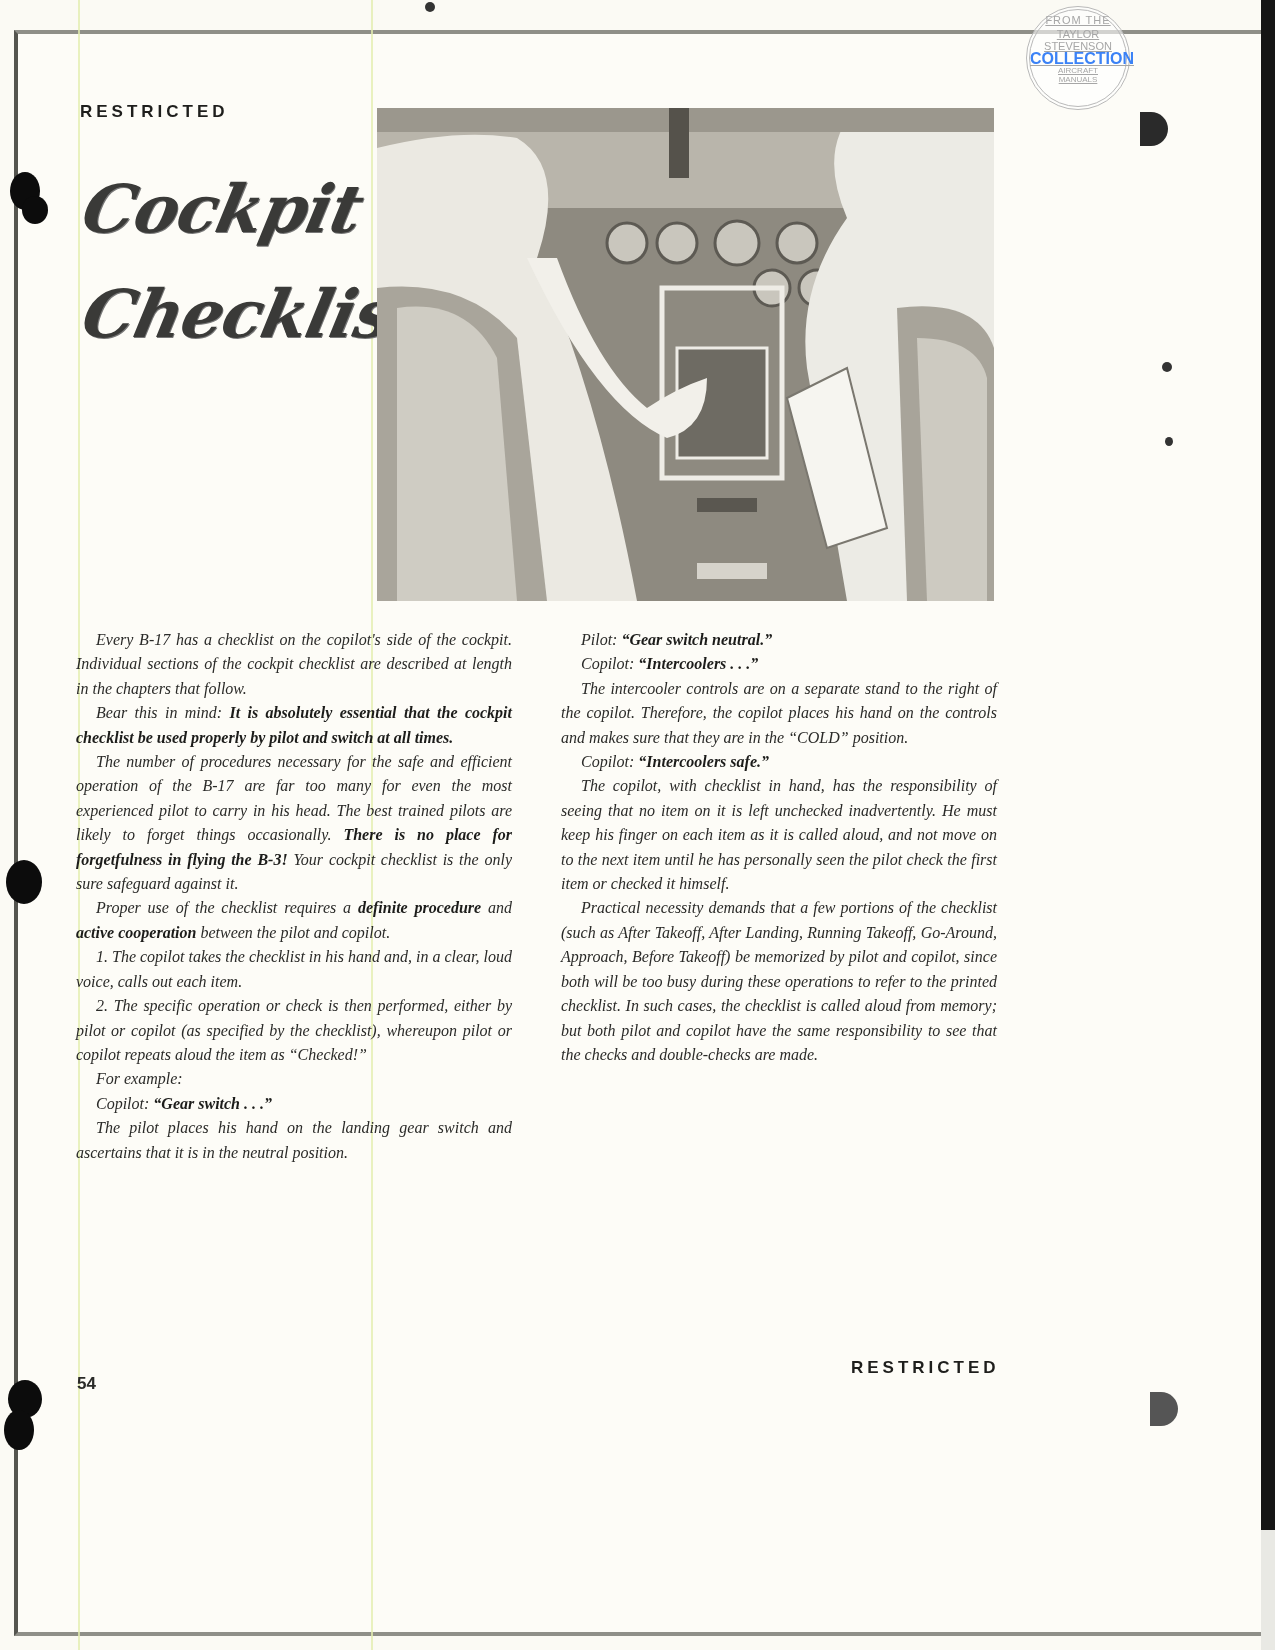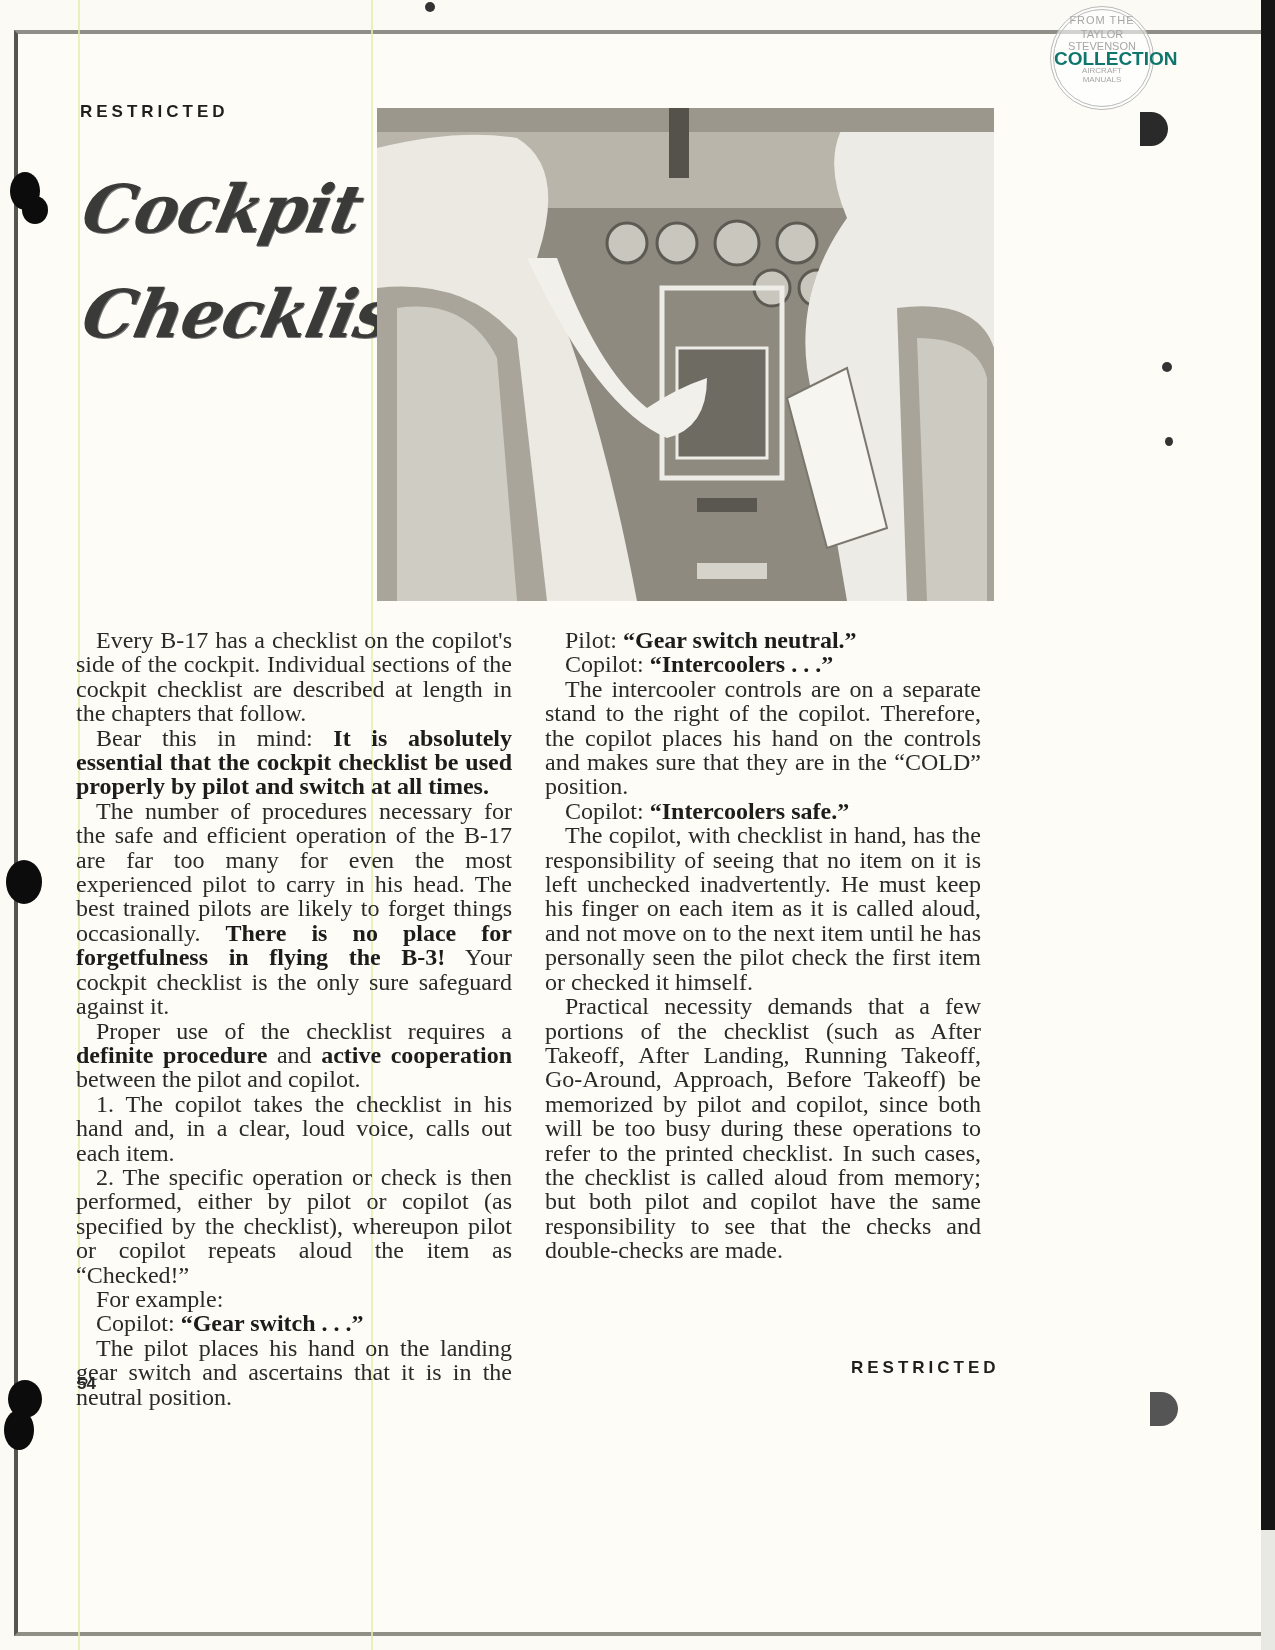--- a/index.html
+++ b/index.html
@@ -35,37 +35,37 @@
   .title-line-1 { top: 170px; }
   .title-line-2 { top: 275px; }
 
   .photo {
     position: absolute; left: 377px; top: 108px; width: 617px; height: 493px;
     background: #bdbab1; overflow: hidden;
   }
   .photo svg { display: block; }
 
   .stamp {
-    position: absolute; left: 1050px; top: 6px; width: 104px; height: 104px;
+    position: absolute; left: 1026px; top: 6px; width: 104px; height: 104px;
     border-radius: 50%; border: 4px double #b9b9b9; background: rgba(255,255,255,.6);
     font-family: "Liberation Sans", "DejaVu Sans", sans-serif; color: #a6a6a6;
-    text-align: center; box-sizing: border-box;
+    text-align: center; box-sizing: border-box; text-decoration: underline;
   }
   .stamp .from { font-size: 11px; margin-top: 4px; letter-spacing: 1px; }
   .stamp .l1 { font-size: 11px; line-height: 12px; margin-top: 2px; }
   .stamp .l2 { font-size: 11px; line-height: 12px; }
-  .stamp .l3 { font-size: 19px; font-weight: bold; line-height: 14px; color: #0f766e; }
+  .stamp .l3 { font-size: 16px; font-weight: bold; line-height: 14px; color: #3b82f6; }
   .stamp .l4 { font-size: 8px; line-height: 9px; }
 
   .column {
     position: absolute; top: 628px; width: 436px;
-    font-size: 24px; line-height: 24.4px; text-align: justify;
+    font-size: 16px; line-height: 24.4px; text-align: justify; font-style: italic;
   }
   .col-left { left: 76px; }
-  .col-right { left: 545px; top: 628px; }
+  .col-right { left: 561px; top: 628px; }
   .column p { margin: 0; text-indent: 20px; }
   .column b { font-weight: bold; color: #1c1c1a; }
 
   .footer-page {
     position: absolute; left: 77px; top: 1374px;
     font-family: "Liberation Sans", "DejaVu Sans", sans-serif; font-weight: bold; font-size: 17px;
   }
   .footer-restricted {
     position: absolute; left: 851px; top: 1358px;
     font-family: "Liberation Sans", "DejaVu Sans", sans-serif; font-weight: bold;

